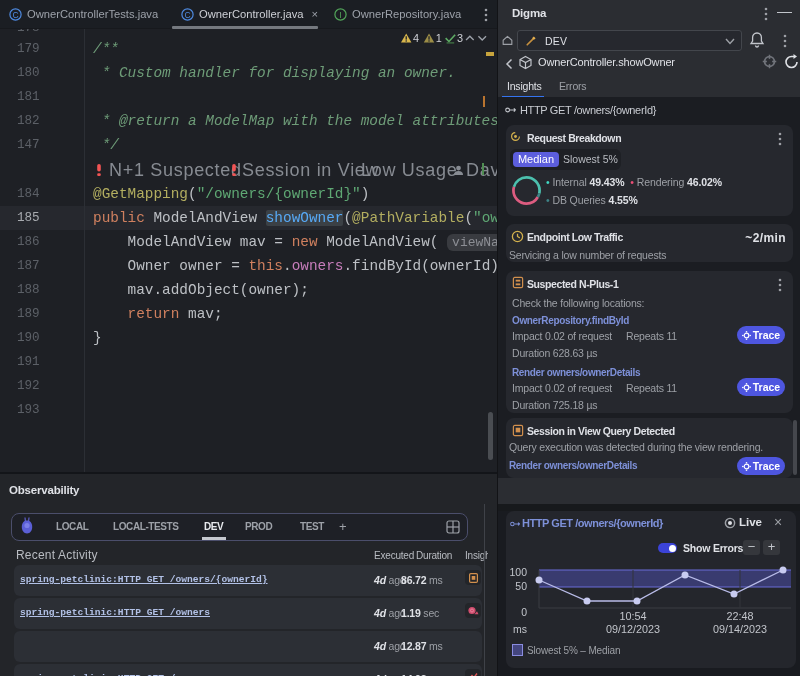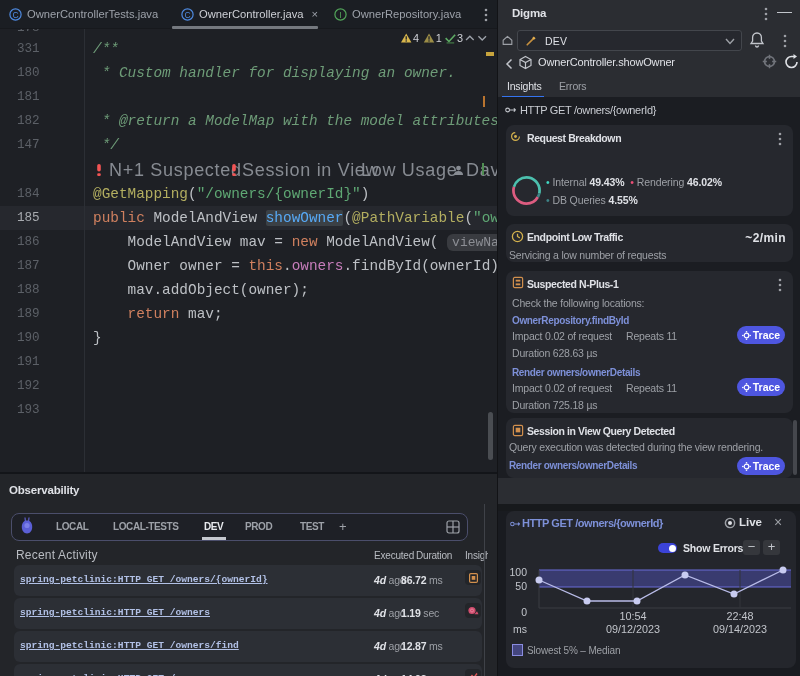--- a/index.html
+++ b/index.html
@@ -82,21 +82,21 @@
         <circle cx="2" cy="12" r="1.3" fill="#9da0a6"></circle>
       </svg></div>
 </div>
 <div id="tabul"></div>
 
 <div id="editor">
   <div id="caretrow"></div>
   <div id="gutsep"></div>
 
   <div class="lnum" style="top:-13px;">178</div>
-  <div class="lnum" style="top:8px;">331</div>
+  <div class="lnum" style="top:8px;">179</div>
   <div class="lnum" style="top:32px;">180</div>
   <div class="lnum" style="top:56px;">181</div>
   <div class="lnum" style="top:80px;">182</div>
   <div class="lnum" style="top:104px;">147</div>
   <div class="lnum" style="top:153px;">184</div>
   <div class="lnum" style="top:177px; color:#a8abb0;">185</div>
   <div class="lnum" style="top:201px;">186</div>
   <div class="lnum" style="top:225px;">187</div>
   <div class="lnum" style="top:249px;">188</div>
   <div class="lnum" style="top:273px;">189</div>
@@ -202,21 +202,20 @@
     <div class="odur"><b>1.19</b> sec</div>
     <div class="oic">
         <svg style="position:absolute;left:3px;top:3px;" width="11" height="9" viewBox="0 0 11 9">
           <circle cx="4" cy="4.5" r="3.6" fill="#d14d6e"></circle>
           <circle cx="4" cy="4.5" r="1.5" fill="none" stroke="#e8849c" stroke-width="1"></circle>
           <path d="M6.5 8.2 L10.5 8.2 L9 5.2 Z" fill="#d14d6e"></path>
         </svg>
       </div>
   </div>
   <div class="orow" style="top:157px;">
-    <div class="olink">spring-petclinic:HTTP GET /owners/find</div>
     <div class="otime"><b>4d</b> ago</div>
     <div class="odur"><b>12.87</b> ms</div>
   </div>
   <div class="orow" style="top:190px;">
     <div class="olink">spring-petclinic:HTTP GET /</div>
     <div class="otime"><b>4d</b> ago</div>
     <div class="odur"><b>14.92</b> ms</div>
     <div class="oic">
         <svg style="position:absolute;left:3px;top:3px;" width="10" height="9" viewBox="0 0 10 9">
           <path d="M1 7.5 L4 3.5 L6 5.5 L9 1.5" fill="none" stroke="#e05555" stroke-width="1.4"></path>
@@ -291,20 +290,24 @@
     <svg style="position:absolute;left:4px;top:6px;" width="11" height="11" viewBox="0 0 15 15">
         <circle cx="7.5" cy="7.5" r="5.3" fill="none" stroke="#d2b04d" stroke-width="1.6" stroke-dasharray="24 9"></circle>
         <circle cx="7.5" cy="7.5" r="2" fill="#d2b04d"></circle>
       </svg>
     <div class="ctitle">Request Breakdown</div>
     <div class="cdots"><svg width="4" height="14" viewBox="0 0 4 14">
           <circle cx="2" cy="2" r="1.3" fill="#9da0a6"></circle>
           <circle cx="2" cy="7" r="1.3" fill="#9da0a6"></circle>
           <circle cx="2" cy="12" r="1.3" fill="#9da0a6"></circle>
         </svg></div>
+    <div style="position:absolute; left:4px; top:24px; width:111px; height:21px; background:#1e2025; border-radius:6px; white-space:nowrap;">
+      <div style="position:absolute; left:3px; top:3px; width:46px; height:15px; background:#5c5edd; border-radius:4px; color:#fff; font-size:11px; text-align:center; line-height:15px;">Median</div>
+      <div style="position:absolute; left:53px; top:0; font-size:10.5px; color:#b9bcc2; line-height:21px;">Slowest 5%</div>
+    </div>
     <svg style="position:absolute;left:5px;top:50px;" width="31" height="31" viewBox="0 0 32 32">
       <circle cx="16" cy="16" r="13.5" fill="none" stroke="#4cc0ae" stroke-width="2.8" stroke-dasharray="41.9 42.9" stroke-dashoffset="17.7" transform="rotate(-90 16 16)"></circle>
       <circle cx="16" cy="16" r="13.5" fill="none" stroke="#dd5c80" stroke-width="2.8" stroke-dasharray="39 45.8" stroke-dashoffset="-28.1" transform="rotate(-90 16 16)"></circle>
       <circle cx="16" cy="16" r="13.5" fill="none" stroke="#3e8588" stroke-width="2.8" stroke-dasharray="3.9 80.9" stroke-dashoffset="-24.2" transform="rotate(-90 16 16)"></circle>
     </svg>
     <div style="position:absolute; left:40px; top:51px; font-size:10.5px; letter-spacing:-0.1px; color:#9da0a6; white-space:nowrap;"><span style="color:#40d9c4;">•</span> Internal <b style="color:#dfe1e6;">49.43%</b> <span style="color:#ee4f77; margin-left:3px;">•</span> Rendering <b style="color:#dfe1e6;">46.02%</b></div>
     <div style="position:absolute; left:40px; top:69px; font-size:10.5px; letter-spacing:-0.1px; color:#9da0a6;"><span style="color:#3e8588;">•</span> DB Queries <b style="color:#dfe1e6;">4.55%</b></div>
   </div>
 
   <div class="card" style="top:224px; height:38px;">

